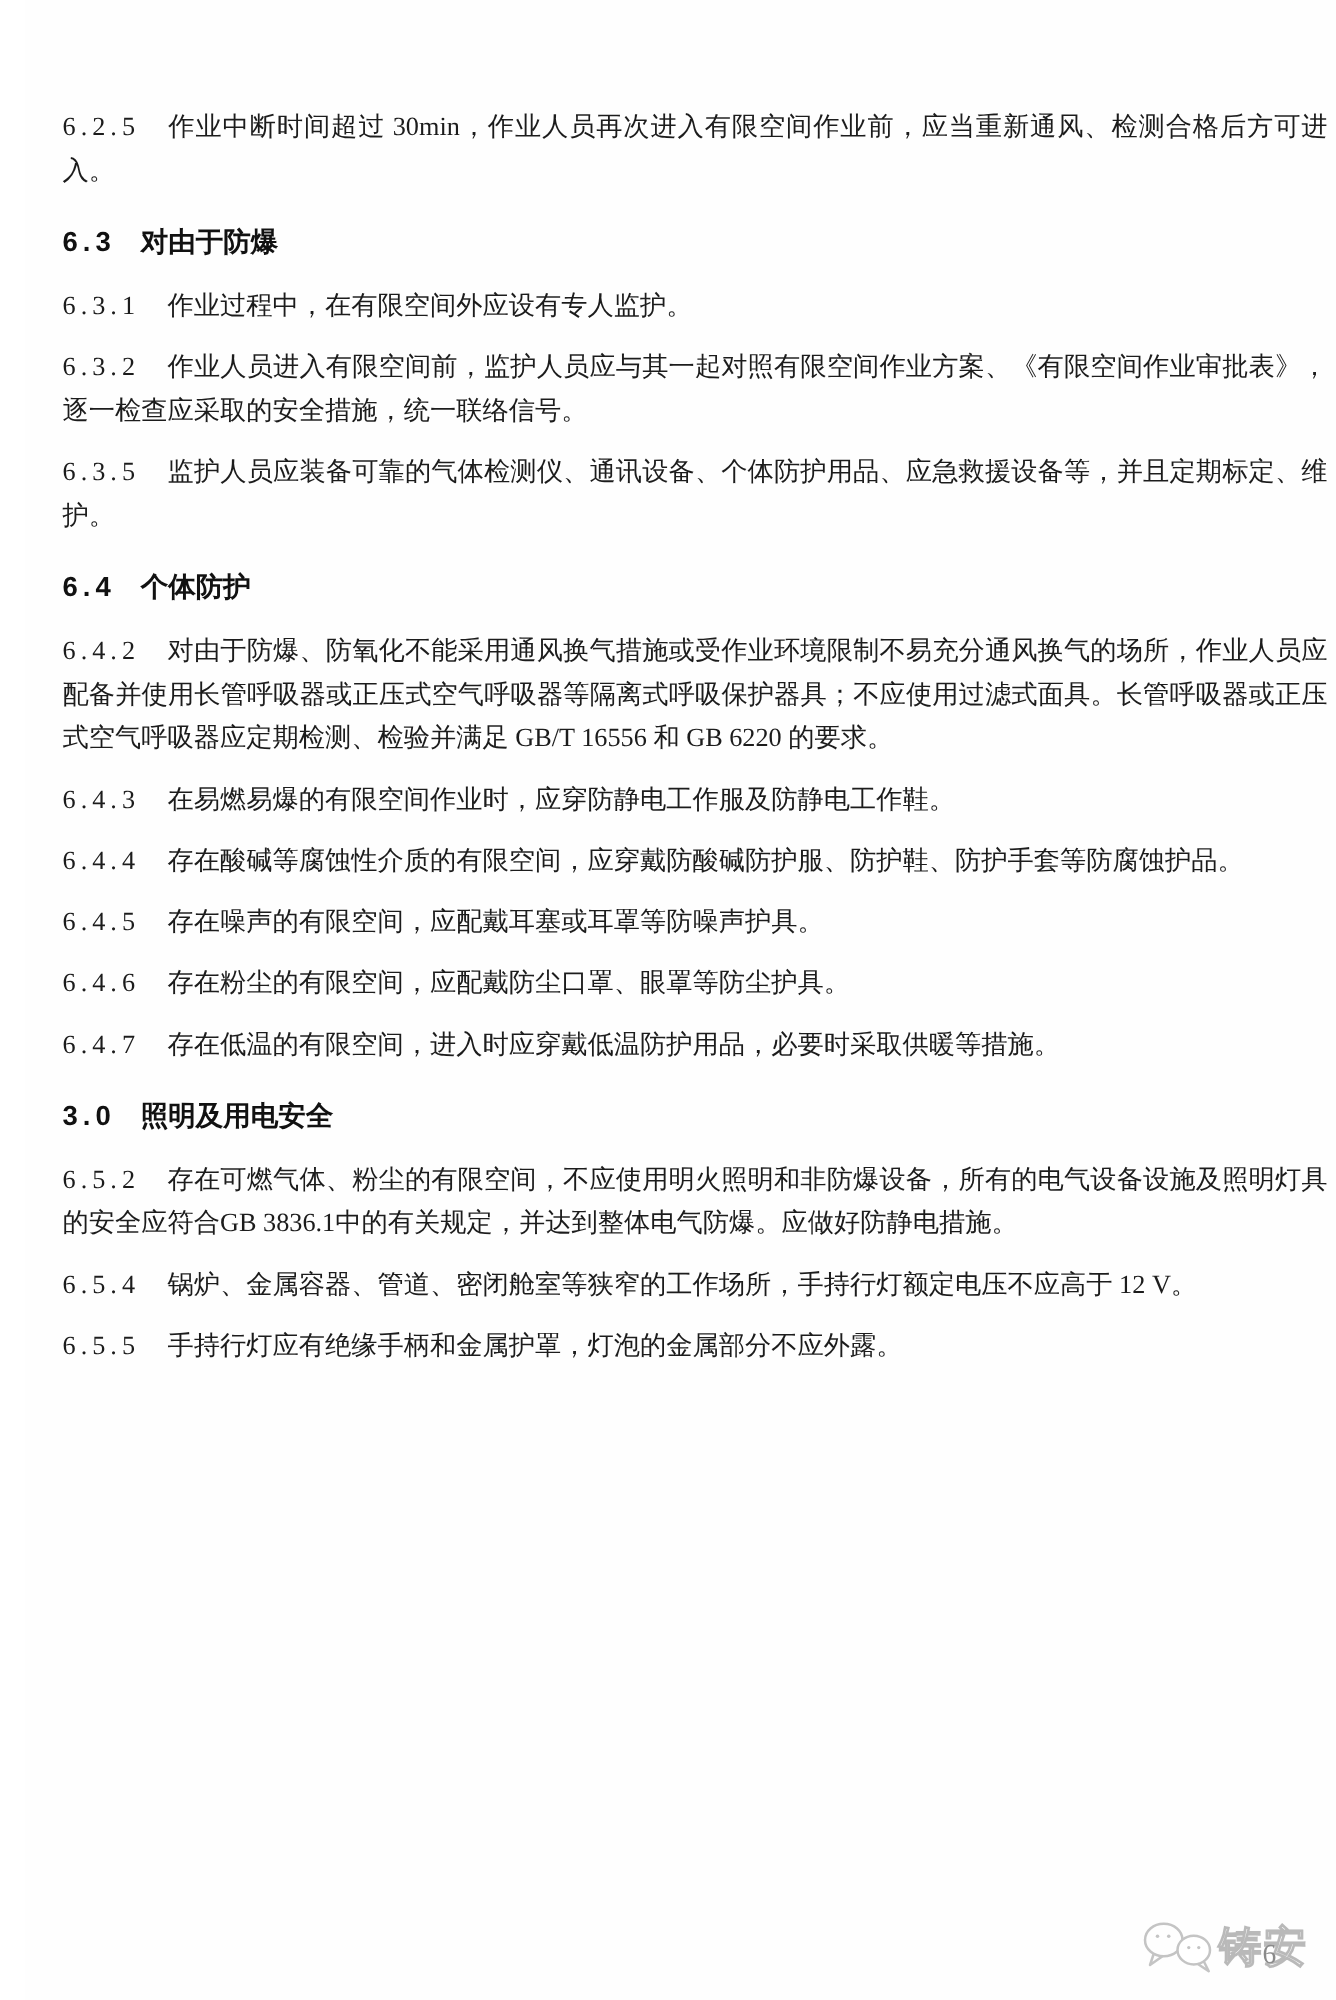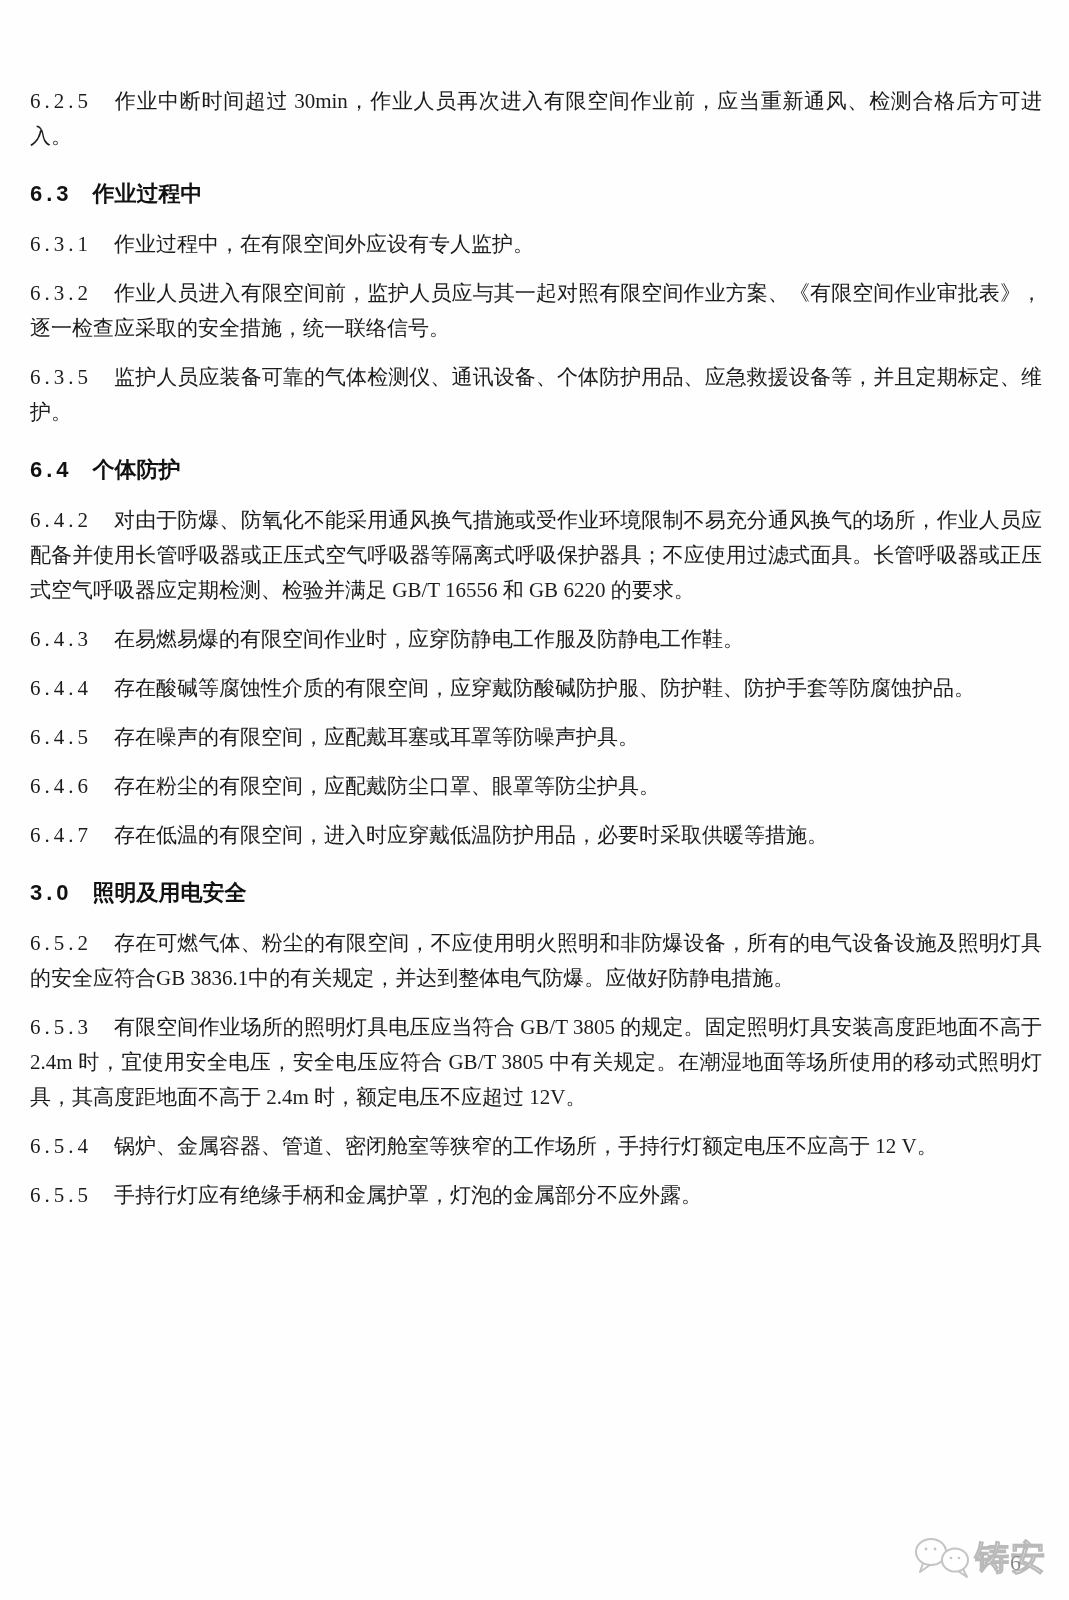--- a/index.html
+++ b/index.html
@@ -12,20 +12,21 @@
     height: 1600px;
     position: relative;
     overflow: hidden;
     font-family: "Liberation Serif", "DejaVu Serif", serif;
     color: #1c1c1c;
   }
   .page {
     position: absolute;
     inset: 0;
     background: #fefefe;
+    margin-left: 20px;
   }
   .doc-body {
     position: absolute;
     top: 84px;
     left: 30px;
     width: 1012px;
   }
   p.clause {
     margin: 0 0 14px 0;
     font-size: 21px;
@@ -83,34 +84,33 @@
   }
 </style>
 </head>
 <body>
 
 <div class="page">
 
   <main class="doc-body">
 
   <p class="clause"><span class="num">6.2.5</span><span class="txt">作业中断时间超过 30min，作业人员再次进入有限空间作业前，应当重新通风、检测合格后方可进入。</span></p>
-      <h2 class="heading"><span class="num">6.3</span><span class="txt">作业过程中</span></h2>
+      <h2 class="heading"><span class="num">6.3</span><span class="txt">对由于防爆</span></h2>
       <p class="clause"><span class="num">6.3.1</span><span class="txt">作业过程中，在有限空间外应设有专人监护。</span></p>
       <p class="clause"><span class="num">6.3.2</span><span class="txt">作业人员进入有限空间前，监护人员应与其一起对照有限空间作业方案、《有限空间作业审批表》，逐一检查应采取的安全措施，统一联络信号。</span></p>
       <p class="clause"><span class="num">6.3.5</span><span class="txt">监护人员应装备可靠的气体检测仪、通讯设备、个体防护用品、应急救援设备等，并且定期标定、维护。</span></p>
       <h2 class="heading"><span class="num">6.4</span><span class="txt">个体防护</span></h2>
       <p class="clause"><span class="num">6.4.2</span><span class="txt">对由于防爆、防氧化不能采用通风换气措施或受作业环境限制不易充分通风换气的场所，作业人员应配备并使用长管呼吸器或正压式空气呼吸器等隔离式呼吸保护器具；不应使用过滤式面具。长管呼吸器或正压式空气呼吸器应定期检测、检验并满足 GB/T 16556 和 GB 6220 的要求。</span></p>
       <p class="clause"><span class="num">6.4.3</span><span class="txt">在易燃易爆的有限空间作业时，应穿防静电工作服及防静电工作鞋。</span></p>
       <p class="clause"><span class="num">6.4.4</span><span class="txt">存在酸碱等腐蚀性介质的有限空间，应穿戴防酸碱防护服、防护鞋、防护手套等防腐蚀护品。</span></p>
       <p class="clause"><span class="num">6.4.5</span><span class="txt">存在噪声的有限空间，应配戴耳塞或耳罩等防噪声护具。</span></p>
       <p class="clause"><span class="num">6.4.6</span><span class="txt">存在粉尘的有限空间，应配戴防尘口罩、眼罩等防尘护具。</span></p>
       <p class="clause"><span class="num">6.4.7</span><span class="txt">存在低温的有限空间，进入时应穿戴低温防护用品，必要时采取供暖等措施。</span></p>
       <h2 class="heading"><span class="num">3.0</span><span class="txt">照明及用电安全</span></h2>
       <p class="clause"><span class="num">6.5.2</span><span class="txt">存在可燃气体、粉尘的有限空间，不应使用明火照明和非防爆设备，所有的电气设备设施及照明灯具的安全应符合GB 3836.1中的有关规定，并达到整体电气防爆。应做好防静电措施。</span></p>
-      <p class="clause"><span class="num">6.5.3</span><span class="txt">有限空间作业场所的照明灯具电压应当符合 GB/T 3805 的规定。固定照明灯具安装高度距地面不高于 2.4m 时，宜使用安全电压，安全电压应符合 GB/T 3805 中有关规定。在潮湿地面等场所使用的移动式照明灯具，其高度距地面不高于 2.4m 时，额定电压不应超过 12V。</span></p>
       <p class="clause"><span class="num">6.5.4</span><span class="txt">锅炉、金属容器、管道、密闭舱室等狭窄的工作场所，手持行灯额定电压不应高于 12 V。</span></p>
       <p class="clause"><span class="num">6.5.5</span><span class="txt">手持行灯应有绝缘手柄和金属护罩，灯泡的金属部分不应外露。</span></p>
     </main>
 
   <div class="watermark">
     <span class="bubbles-icon">
       <svg width="62" height="48" viewBox="0 0 62 48" fill="none" xmlns="http://www.w3.org/2000/svg">
 
         <ellipse cx="18" cy="18" rx="15" ry="13" stroke="#c4c4c4" stroke-width="2" fill="none"></ellipse>
         <path d="M10 29 L7 38 L17 31" stroke="#c4c4c4" stroke-width="2" fill="none" stroke-linejoin="round"></path>

